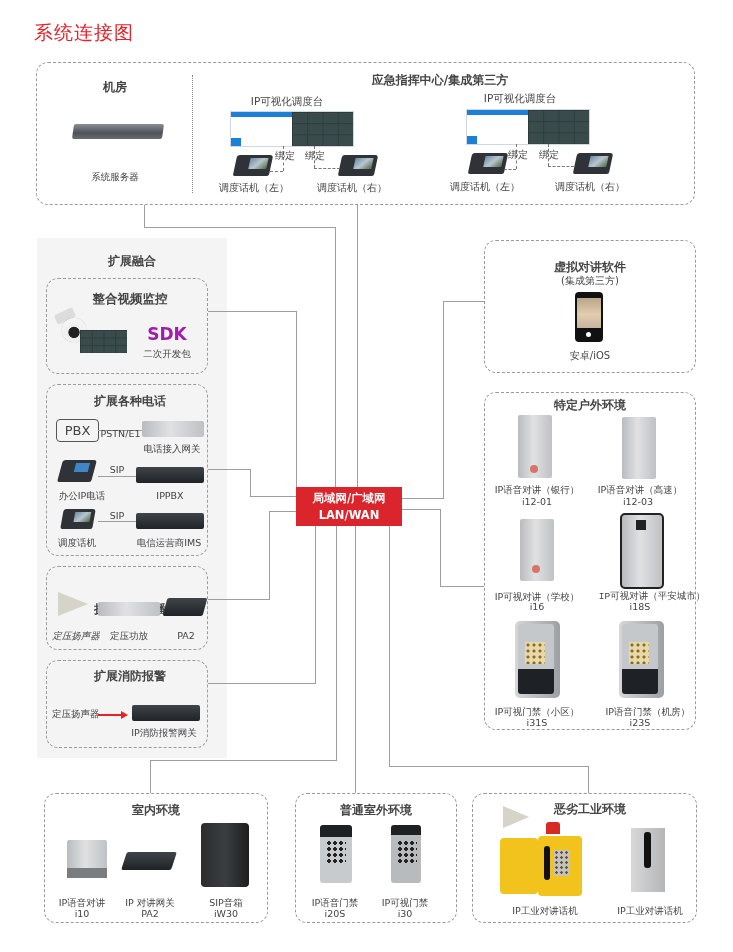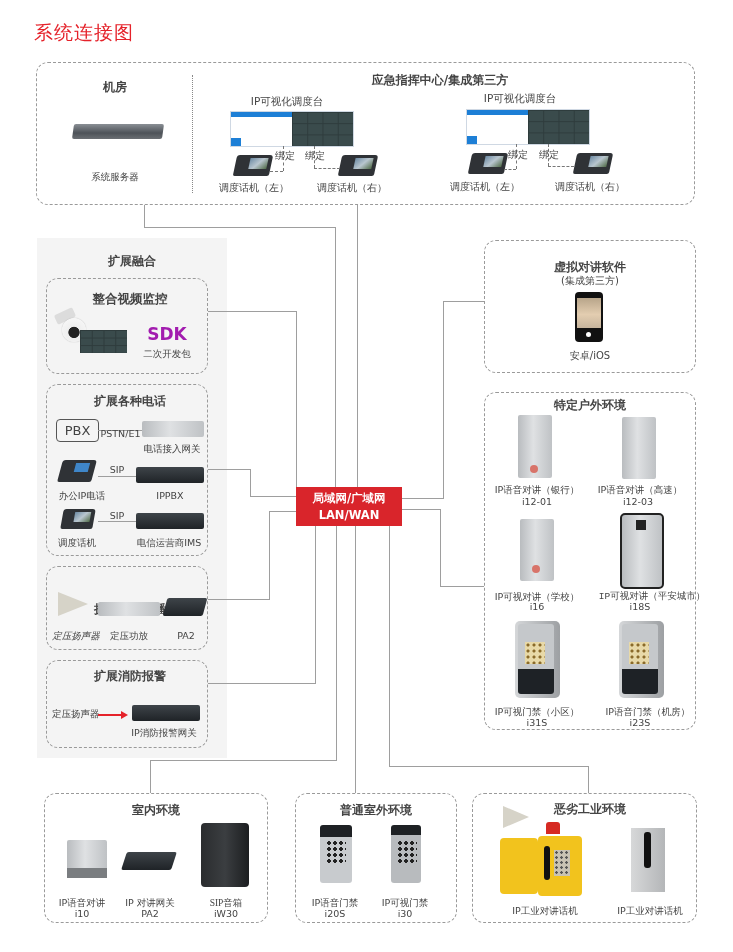--- a/index.html
+++ b/index.html
@@ -198,21 +198,21 @@
 <div class="h" style="left:106px;top:802px;width:100px;">室内环境</div>
 <div class="abs panel" style="left:67px;top:840px;width:40px;height:38px;">
     <div style="position:absolute;left:0;bottom:0;width:40px;height:10px;background:#7a7d80;"></div>
   </div>
 <div class="abs rack" style="left:124px;top:852px;width:50px;height:18px;transform:skewX(-18deg);"></div>
 <div class="abs" style="left:201px;top:823px;width:48px;height:64px;background:linear-gradient(90deg,#2a2c2e,#3b3e41 50%,#1c1e20);border-radius:4px;"></div>
 <div class="lbl" style="left:52px;top:897px;width:60px;">IP语音对讲</div>
 <div class="lbl" style="left:52px;top:908px;width:60px;">i10</div>
 <div class="lbl" style="left:120px;top:897px;width:60px;">IP 对讲网关</div>
 <div class="lbl" style="left:120px;top:908px;width:60px;">PA2</div>
-<div class="lbl" style="left:196px;top:897px;width:60px;font-family:Liberation Serif, serif;">SIP音箱</div>
+<div class="lbl" style="left:196px;top:897px;width:60px;">SIP音箱</div>
 <div class="lbl" style="left:196px;top:908px;width:60px;">iW30</div>
 
 <div class="dbox" style="left:295px;top:793px;width:162px;height:130px;"></div>
 <div class="h" style="left:326px;top:802px;width:100px;">普通室外环境</div>
 <div class="abs" style="left:320px;top:825px;width:32px;height:58px;background:linear-gradient(#1e2124 0 20%,#c8cbce 20%);border-radius:3px;">
     <div class="keypad" style="position:absolute;left:6px;top:15px;width:20px;height:24px;background-image:radial-gradient(circle,#222 1.6px,transparent 2px);"></div>
   </div>
 <div class="abs" style="left:391px;top:825px;width:30px;height:58px;background:linear-gradient(#1e2124 0 18%,#b8bbbe 18%);border-radius:3px;">
     <div class="keypad" style="position:absolute;left:6px;top:15px;width:20px;height:24px;background-image:radial-gradient(circle,#222 1.6px,transparent 2px);"></div>
   </div>

